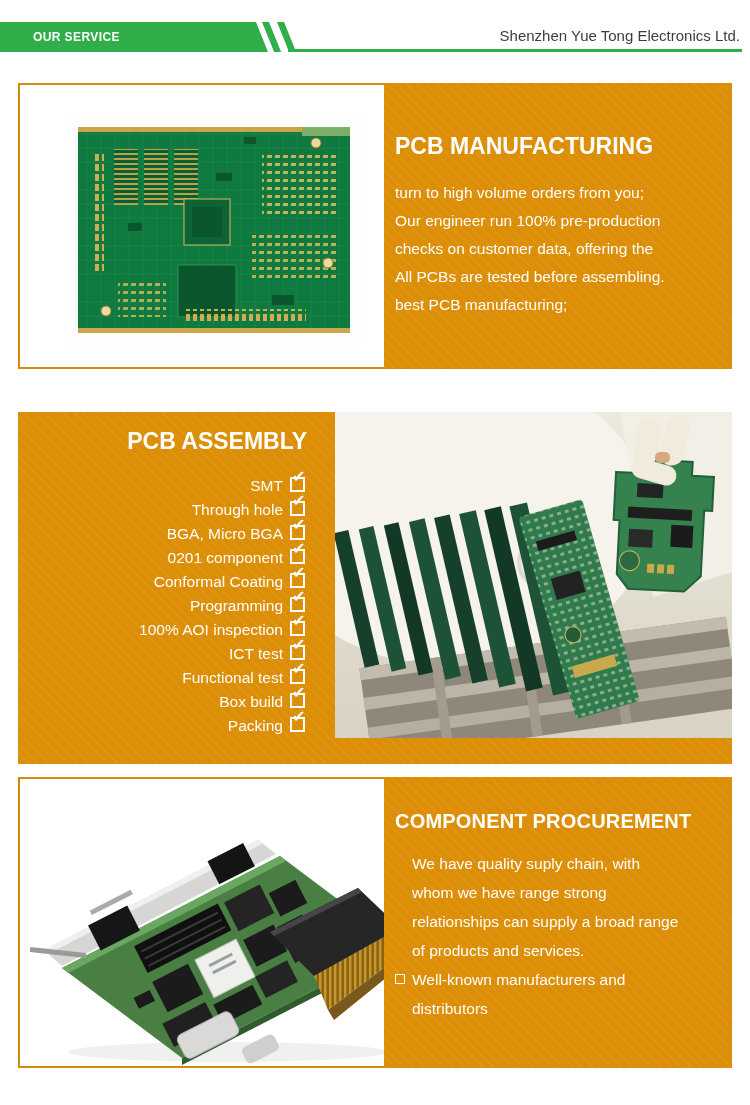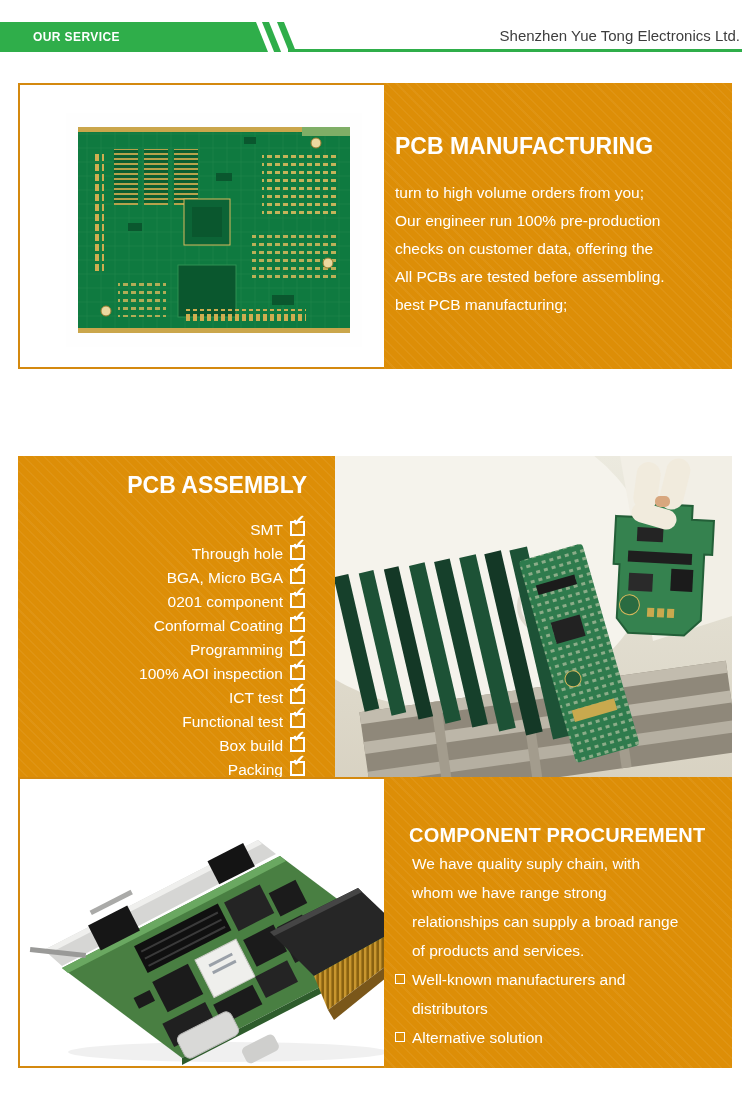--- a/index.html
+++ b/index.html
@@ -17,21 +17,21 @@
   .hbar .htitle{position:absolute;left:33px;top:50%;transform:translateY(-50%);
         color:#fff;font-weight:bold;font-size:12px;letter-spacing:.4px;white-space:nowrap;}
   .stripe{position:absolute;top:22px;width:7px;height:30px;background:var(--green);
         transform:skewX(22deg);transform-origin:0 0;}
   .s1{left:262px;} .s2{left:277px;}
   .hline{position:absolute;left:288px;top:49px;width:454px;height:3px;background:var(--green);}
   .company{position:absolute;right:10px;top:27px;font-size:15px;color:var(--ink);white-space:nowrap;}
   
   .box{position:absolute;left:18px;width:714px;box-sizing:border-box;}
   .b1{top:83px;height:286px;border:2px solid var(--border);background:#fff;}
-  .b2{top:412px;height:352px;margin-top:44px;}
+  .b2{top:412px;height:352px;}
   .b3{top:777px;height:291px;border:2px solid var(--border);background:#fff;}
   .orange-tex{background-color:var(--orange);
     background-image:repeating-linear-gradient(45deg,rgba(255,255,255,.05) 0 1.5px,rgba(0,0,0,0) 1.5px 7px);}
   .panel{position:absolute;top:-2px;bottom:-2px;right:-2px;width:315px;padding-left:33px;}
   .p-title{position:absolute;left:11px;color:#fff;font-weight:bold;white-space:nowrap;}
   .p1 .p-title{top:50px;font-size:23px;}
   .p1 .para{position:absolute;left:11px;top:96px;width:298px;color:#fff;font-size:15.5px;line-height:28px;}
   .p3 .p-title{top:33px;font-size:20px;letter-spacing:.2px;}
   .p3 .para{position:absolute;left:28px;top:72px;width:282px;color:#fff;font-size:15.5px;line-height:29px;}
   .p3 .bullets{position:absolute;left:11px;top:188px;width:299px;color:#fff;font-size:15.5px;line-height:29px;}
@@ -245,33 +245,29 @@
       <polygon points="286,176 372,128 382,148 300,210" fill="url(#pins)"></polygon>
       <polygon points="300,210 382,148 385,156 306,220" fill="#7a571a"></polygon>
       <g transform="rotate(-27 180 235)">
           <rect x="150" y="222" width="60" height="26" rx="6" fill="#d9d9d7" stroke="#b9b9b7"></rect>
         </g>
       <g transform="rotate(-27 232 248)">
           <rect x="214" y="240" width="36" height="18" rx="5" fill="#cfcfcd"></rect>
         </g>
     </svg>
     <div class="panel p3 orange-tex">
-      <h2 class="p-title" style="margin:14px">COMPONENT PROCUREMENT</h2>
+      <h2 class="p-title" style="margin:0">COMPONENT PROCUREMENT</h2>
       <div class="para">
         <div>We have quality suply chain, with</div>
         <div>whom we have range strong</div>
         <div>relationships can supply a broad range</div>
         <div>of products and services.</div>
       </div>
       <div class="bullets">
         <div class="bullet">
           <span class="sq"></span>
           <span>Well-known manufacturers and distributors</span>
         </div>
-        <div class="bullet">
-          <span class="sq"></span>
-          <span>Alternative solution</span>
-        </div>
       </div>
     </div>
   </section>
 
 </div>
 
 </body></html>

